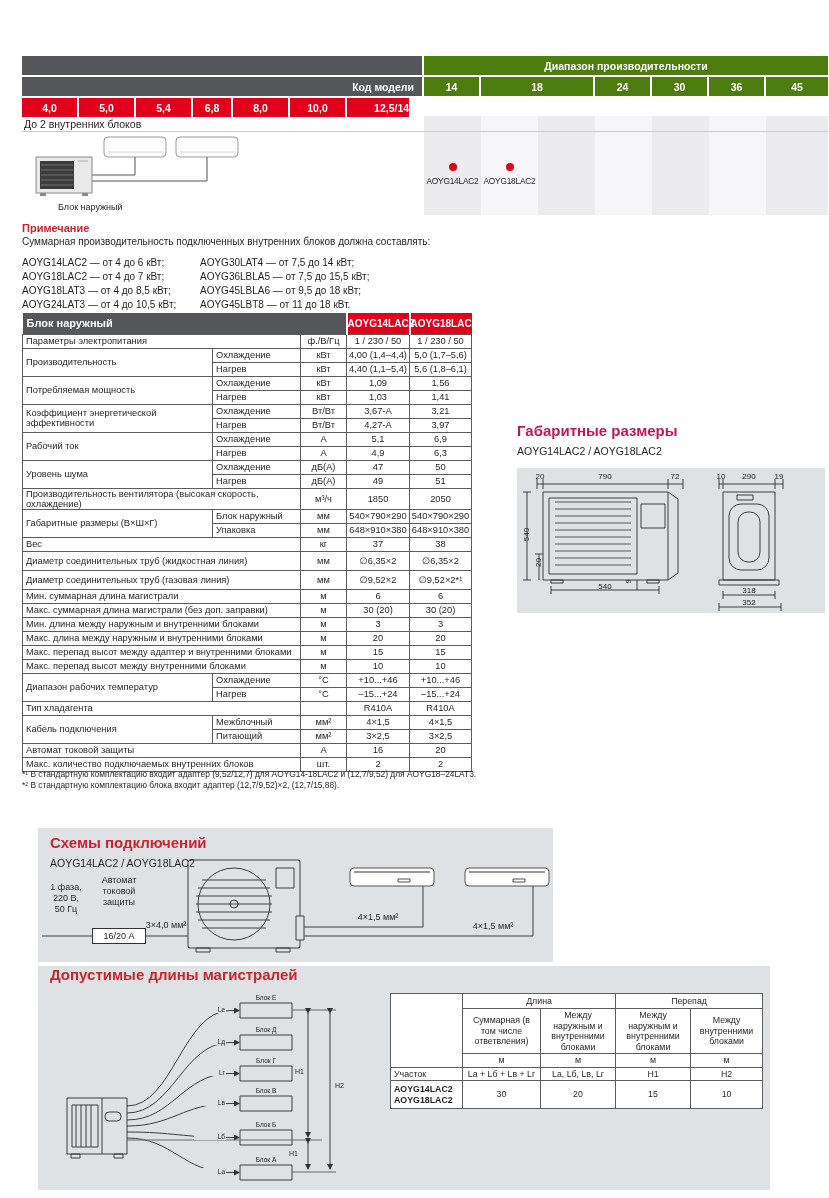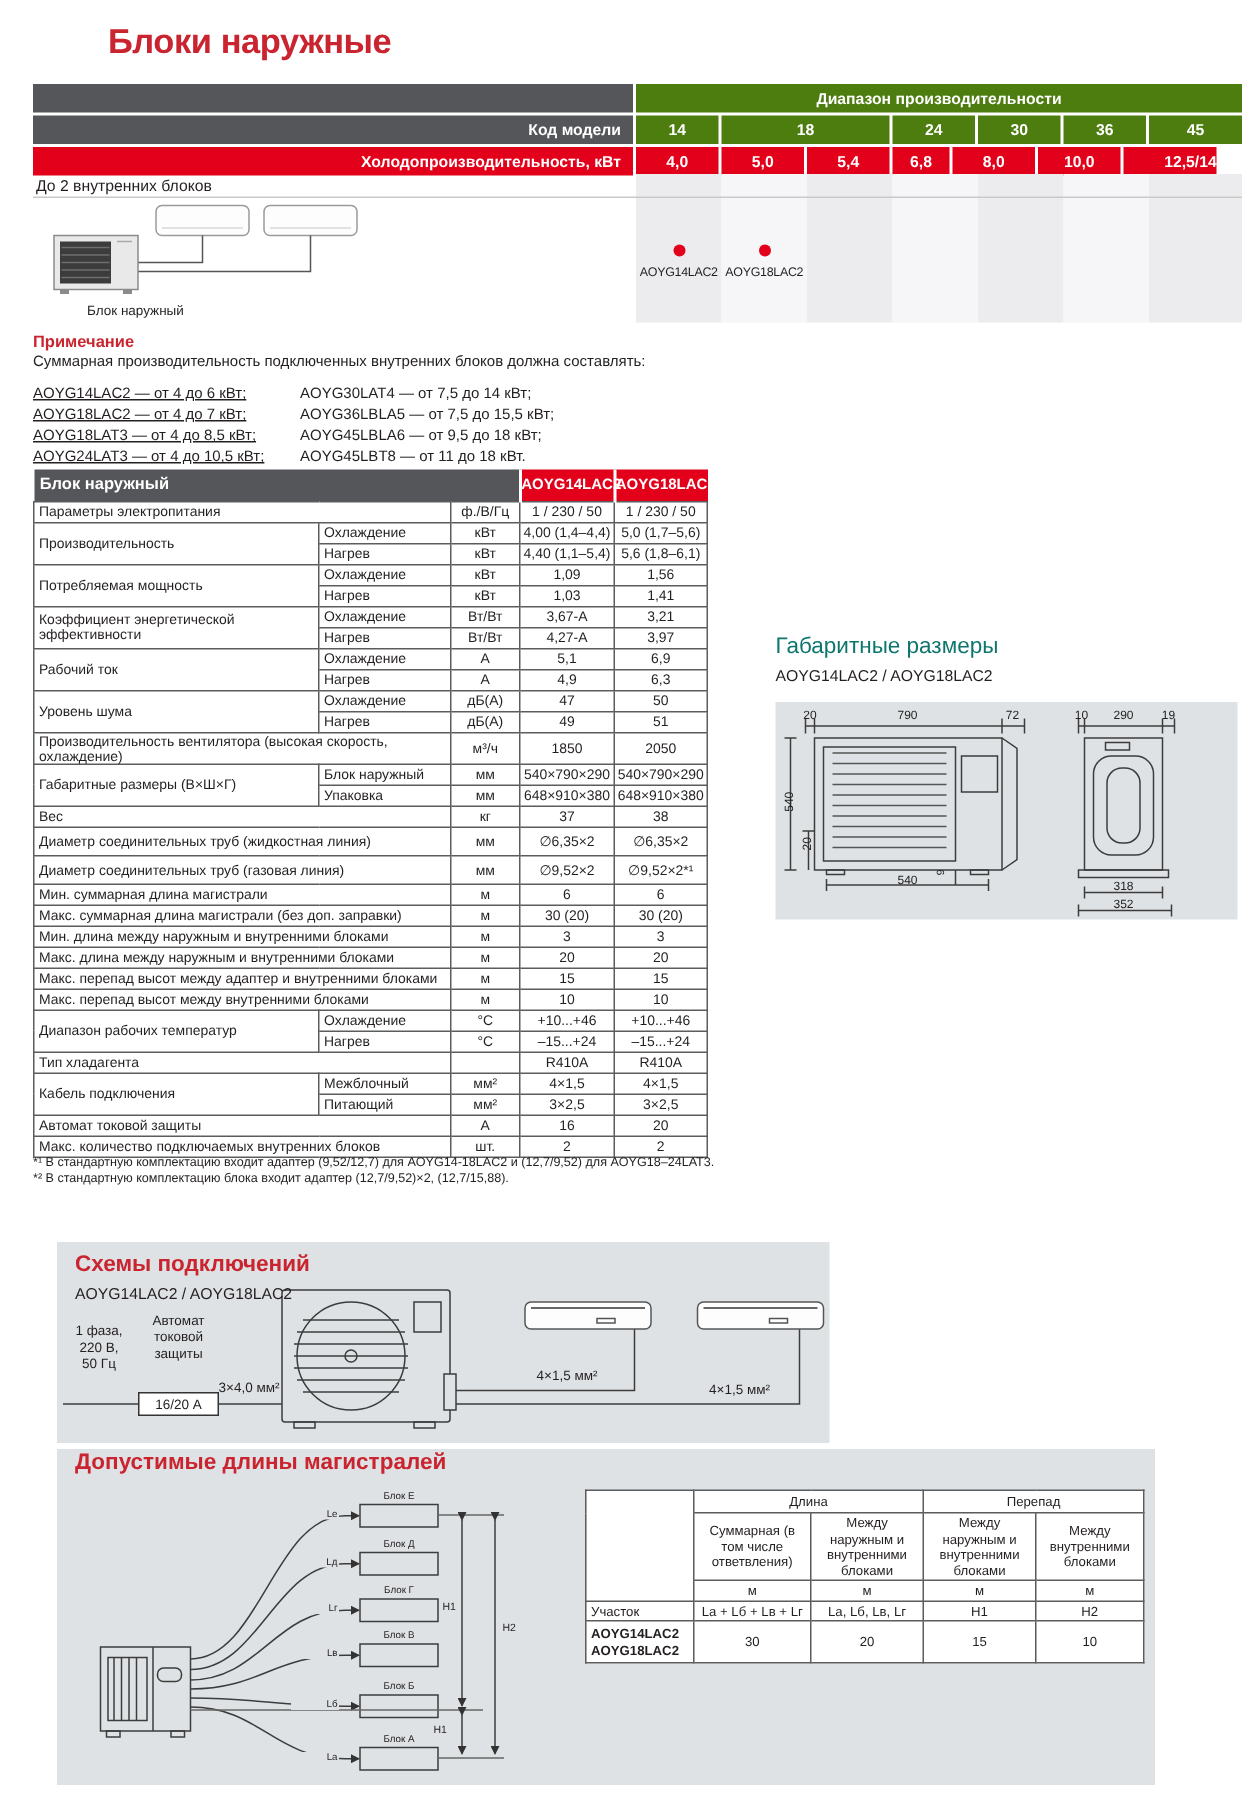--- a/index.html
+++ b/index.html
@@ -31,35 +31,35 @@
   #band-caption { position:absolute; left:36px; top:86px; font-size:9px; }
   .marker { position:absolute; top:47px; width:57px; text-align:center; }
   .marker .dot { width:8px; height:8px; border-radius:50%; background:#e2001a; margin:0 auto 5px auto; }
   .marker .mlabel { font-size:8.3px; letter-spacing:-0.2px; }
 
   
   #notes { left:22px; top:222px; width:480px; font-size:10px; }
   #notes-title { color:#c9242f; font-size:11px; font-weight:bold; margin-bottom:2px; }
   #notes-intro { margin-bottom:3px; }
   .note-col { position:absolute; top:34px; line-height:14px; }
-  #notes-left { left:0;text-decoration:underline; }
+  #notes-left { left:0; }
   #notes-right { left:178px; }
 
   
   #spec { left:22px; top:313px; width:449px; border-collapse:collapse; table-layout:fixed; font-size:9.3px; }
   #spec th { height:21px; }
   #spec th.main { background:#55565a; color:#fff; text-align:left; padding-left:4px; font-size:11px; }
   #spec th.model { background:#e2001a; color:#fff; font-size:10px; border-left:2px solid #fff; text-align:center; }
   #spec td { border:1px solid #5b5c5e; height:14px; line-height:10px; padding:0 3px; background:#fff; }
   #spec tr.tall td { height:19px; }
   #spec td.u, #spec td.val { text-align:center; padding:0 1px; }
   #footnotes { left:22px; top:769px; width:470px; font-size:8.4px; line-height:11px; }
 
   
-  #dims-title { left:517px; top:422px; font-size:15px; font-weight:normal; color:#0f766e; }
+  #dims-title { left:517px; top:422px; font-size:15px; font-weight:bold; color:#be185d; }
   #dims-sub { left:517px; top:445px; font-size:10.5px; }
   #dims-box { left:517px; top:468px; width:308px; height:145px; background:#dfe2e4; }
   .dim { position:absolute; font-size:8px; color:#222; text-align:center; }
   .dim.rot { transform:rotate(-90deg); }
 
   
   #wiring-box { left:38px; top:828px; width:515px; height:134px; background:#dfe2e4; }
   #wiring-title { position:absolute; left:12px; top:6px; font-size:15px; font-weight:bold; color:#c9242f; }
   #wiring-sub { position:absolute; left:12px; top:29px; font-size:10.5px; }
   .wtext { position:absolute; font-size:9px; line-height:11px; text-align:center; }
@@ -83,42 +83,40 @@
   #len-table td.model { text-align:left; font-weight:bold; padding-left:3px; height:28px; }
 
   svg { position:absolute; }
   svg * { vector-effect:non-scaling-stroke; }
 </style>
 </head>
 <body>
 
 <div class="page">
 
-  <div class="abs" id="page-title">Блоки наружные</div>
 
   <div class="abs" id="top-table">
     <div class="tt-row">
       <div class="tt-left"></div>
       <div class="tt-cells">
         <div class="tt-cell grow">Диапазон производительности</div>
       </div>
     </div>
     <div class="tt-row">
       <div class="tt-left">Код модели</div>
       <div class="tt-cells" id="tt-codes">
           <div class="tt-cell" style="width: 55px;">14</div>
           <div class="tt-cell" style="width: 112px;">18</div>
           <div class="tt-cell" style="width: 55px;">24</div>
           <div class="tt-cell" style="width: 55px;">30</div>
           <div class="tt-cell" style="width: 55px;">36</div>
           <div class="tt-cell" style="width: 62px;">45</div>
         </div>
     </div>
     <div class="tt-row red">
-      <div class="tt-left">Холодопроизводительность, кВт</div>
       <div class="tt-cells" id="tt-values">
           <div class="tt-cell" style="width: 55px;">4,0</div>
           <div class="tt-cell" style="width: 55px;">5,0</div>
           <div class="tt-cell" style="width: 55px;">5,4</div>
           <div class="tt-cell" style="width: 38px;">6,8</div>
           <div class="tt-cell" style="width: 55px;">8,0</div>
           <div class="tt-cell" style="width: 55px;">10,0</div>
           <div class="tt-cell" style="width: 62px; padding-left: 36px;">12,5/14,0</div>
         </div>
     </div>

